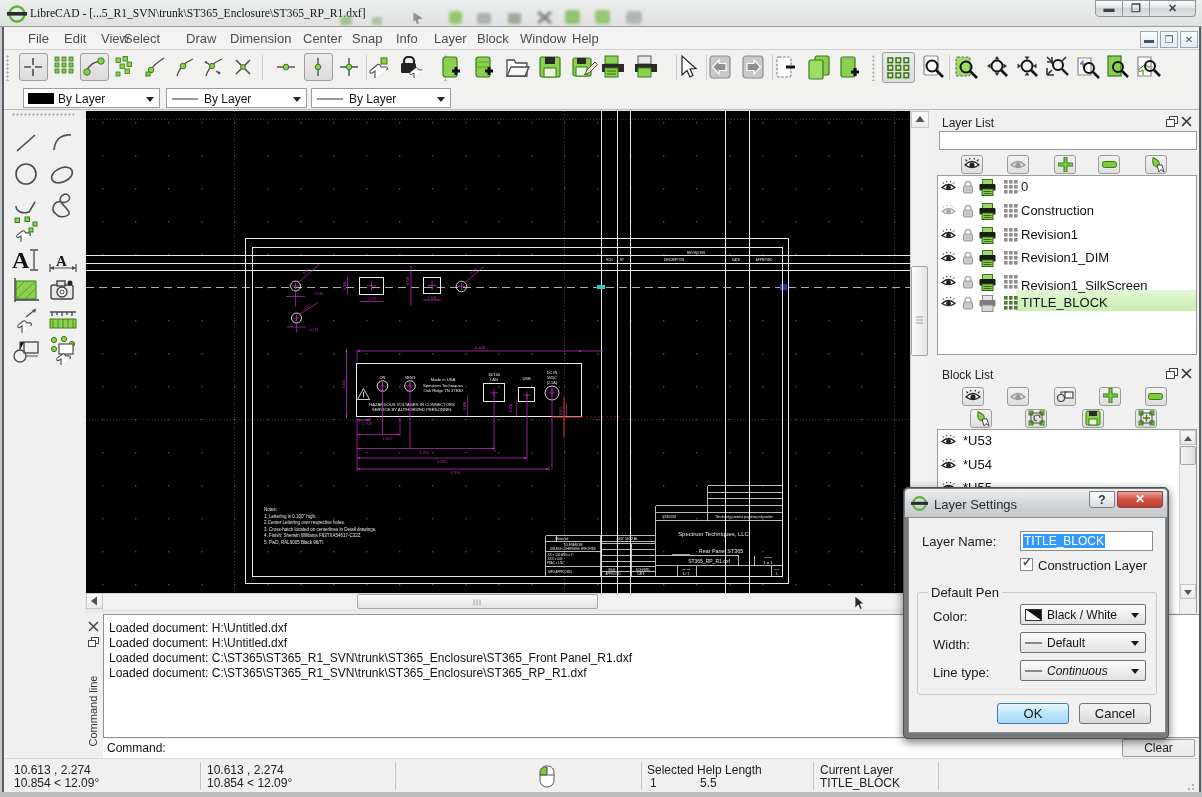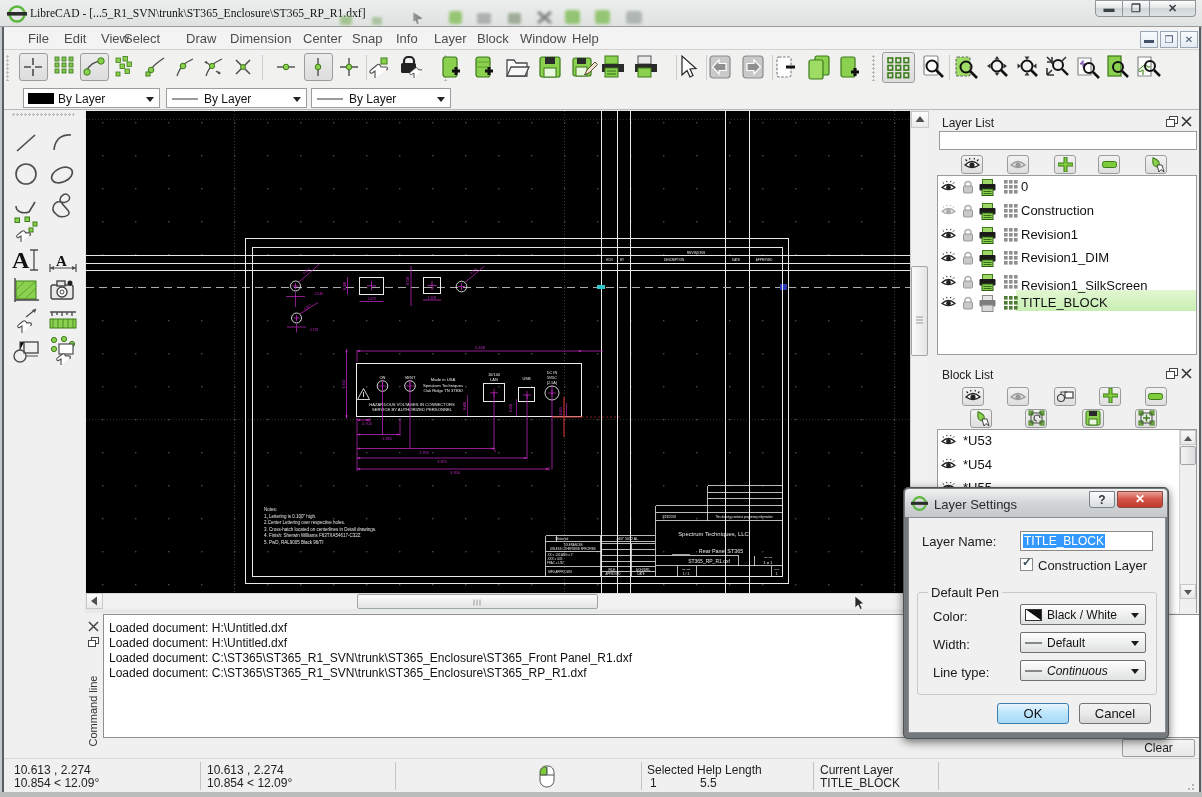--- a/index.html
+++ b/index.html
@@ -927,20 +927,21 @@
       <rect x="3.5" y="0.5" width="7" height="6" fill="#fff" stroke="#444"></rect>
       <rect x="0.5" y="3.5" width="7" height="6" fill="#fff" stroke="#444"></rect>
     </svg>
   <div class="abs" style="left:-37px;top:92px;width:90px;height:12px;line-height:12px;transform:rotate(-90deg);font-size:11px;color:#333;text-align:center;">Command line</div>
   <div id="cmdtext">
     <div style="margin:6px 0 0 5px;">Loaded document: H:\Untitled.dxf</div>
     <div style="margin:1px 0 0 5px;">Loaded document: H:\Untitled.dxf</div>
     <div style="margin:1px 0 0 5px;">Loaded document: C:\ST365\ST365_R1_SVN\trunk\ST365_Enclosure\ST365_Front Panel_R1.dxf</div>
     <div style="margin:1px 0 0 5px;">Loaded document: C:\ST365\ST365_R1_SVN\trunk\ST365_Enclosure\ST365_RP_R1.dxf</div>
   </div>
+  <div style="position:absolute;left:18px;top:126px;width:1019px;height:19px;background:#fff;font-size:12px;color:#111;padding:2px 0 0 4px;">Command:</div>
   <div style="position:absolute;left:1037px;top:126px;width:73px;height:18px;border:1px solid #9c9c9c;border-radius:2px;background:linear-gradient(#f4f4f4,#e8e8e8);font-size:12px;color:#222;text-align:center;line-height:16px;">Clear</div>
 </div>
 
 <div id="statusbar" class="abs">
   <div class="abs" style="left:200px;top:3px;width:1px;height:28px;background:#c4c4c4;"></div>
   <div class="abs" style="left:395px;top:3px;width:1px;height:28px;background:#c4c4c4;"></div>
   <div class="abs" style="left:641px;top:3px;width:1px;height:28px;background:#c4c4c4;"></div>
   <div class="abs" style="left:813px;top:3px;width:1px;height:28px;background:#c4c4c4;"></div>
   <div class="abs" style="left:938px;top:3px;width:1px;height:28px;background:#c4c4c4;"></div>
   <svg class="abs" style="left:538px;top:6px" width="18" height="24">

